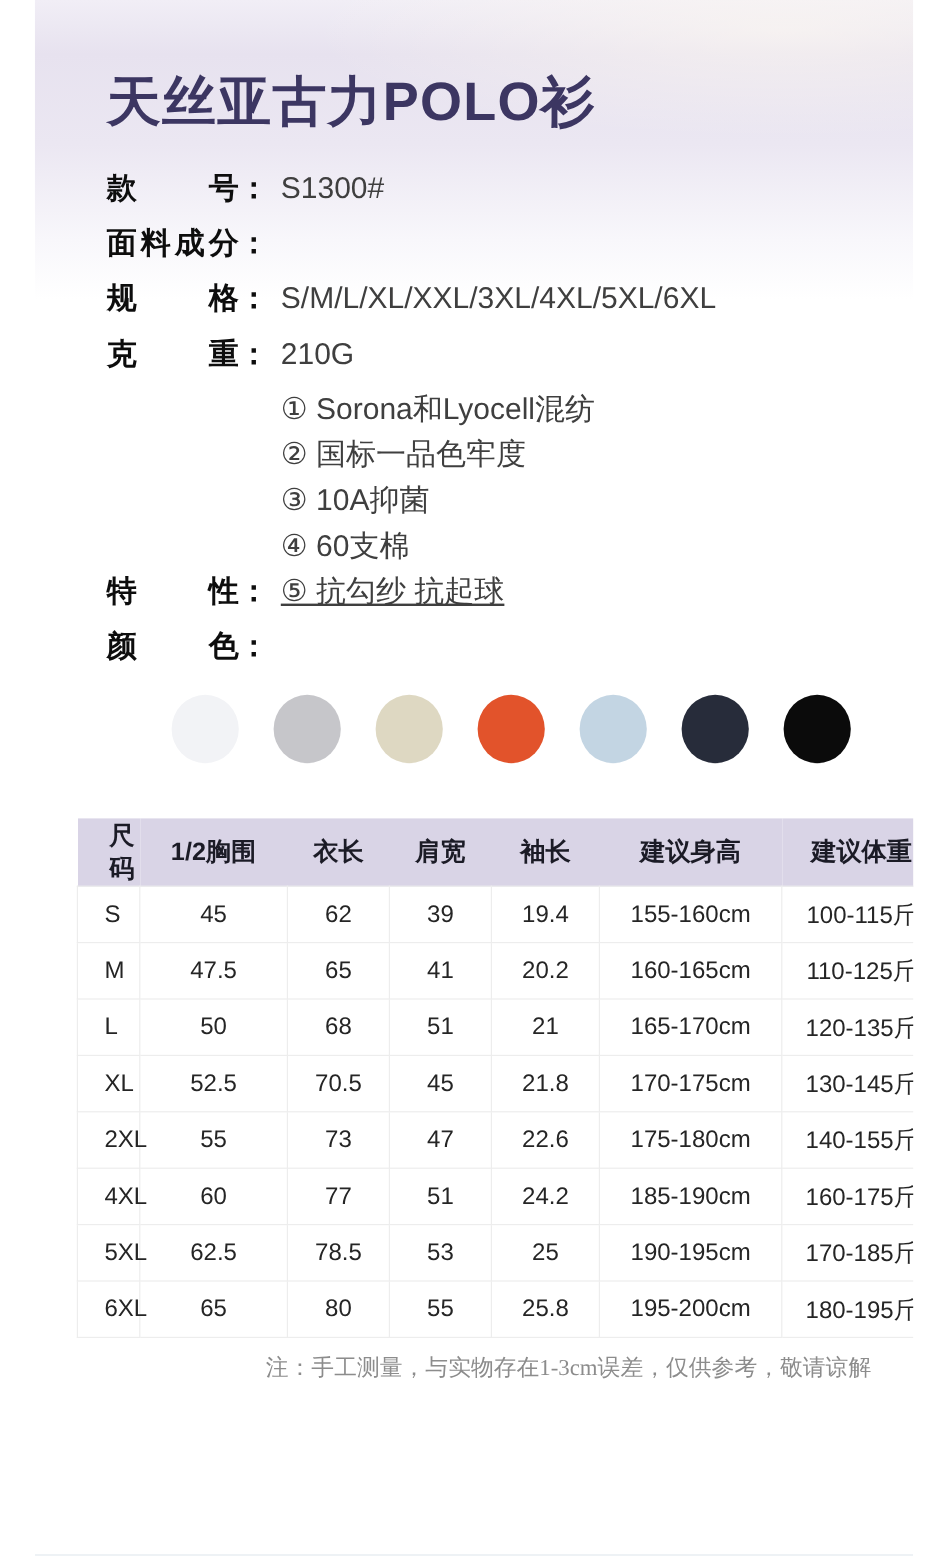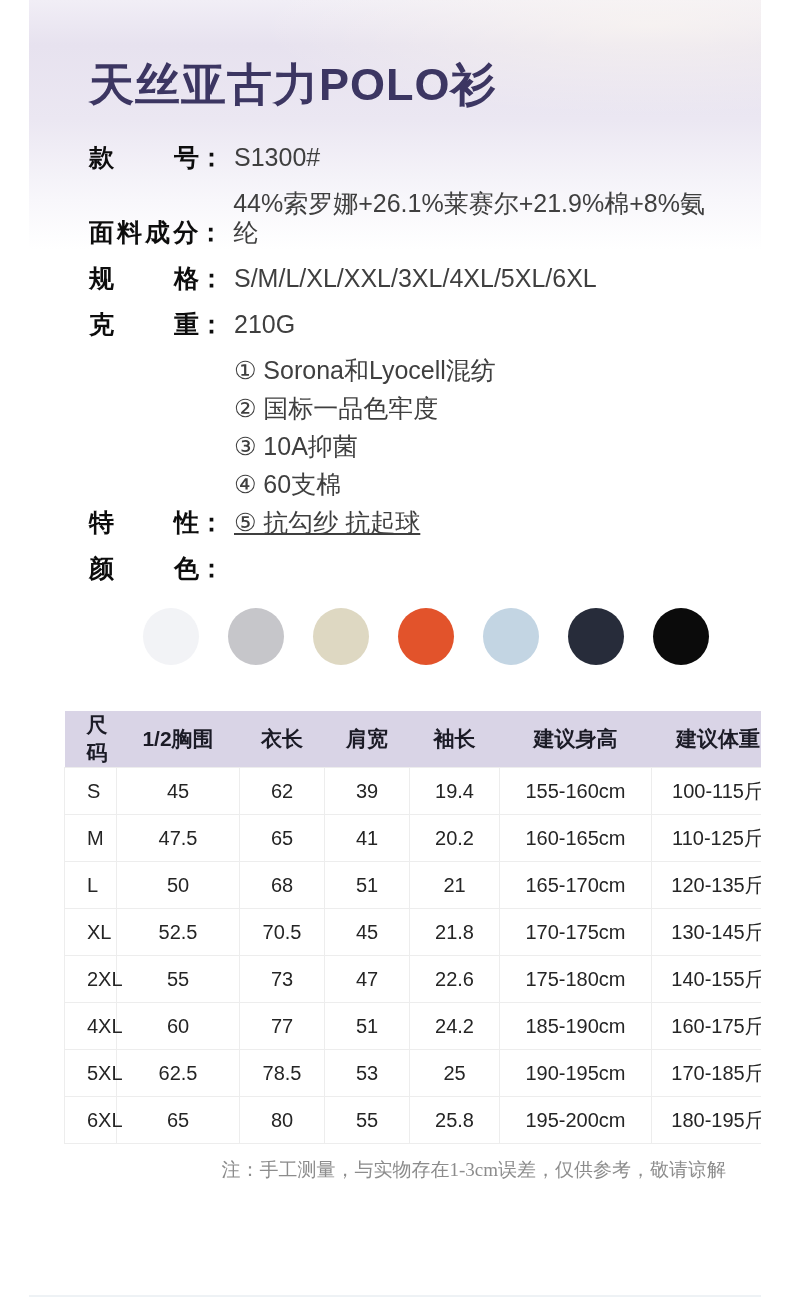--- a/index.html
+++ b/index.html
@@ -36,21 +36,21 @@
 
   .swatches { display:flex; gap:29px; margin:25px 0 0 54px; }
   .swatch { width:56px; height:57px; border-radius:50%; }
 
   .table-wrap { position:relative; margin:46px 35px 0 35px; }
   table.size-table { width:720px; border-collapse:collapse; table-layout:fixed; }
   table.size-table thead th {
     background:#d9d4e6; height:44px; font-size:21px; font-weight:bold;
     color:#1b1b26; text-align:center; border:none;
   }
-  table.size-table thead th.first { text-align:left; padding-left:22px; }
+  table.size-table thead th.first { text-align:center; padding-left:22px; }
   table.size-table tbody td {
     background:#ffffff; height:47px; font-size:20px; color:#252525;
     text-align:center; border:1px solid #ededed;
   }
   table.size-table tbody td.first { text-align:left; padding-left:22px; }
 
   .note {
     margin:15px 35px 0 0; text-align:right;
     font-size:19px; line-height:22px; color:#8c8c8c;font-family:Liberation Serif, serif;
   }
@@ -69,21 +69,20 @@
 
       <div class="spec-row">
         <span class="spec-label">款号</span>
           <span class="spec-colon">：</span>
         <span class="spec-value">S1300#</span>
       </div>
 
       <div class="spec-row">
         <span class="spec-label">面料成分</span>
           <span class="spec-colon">：</span>
-        <span class="spec-value">44%索罗娜+26.1%莱赛尔+21.9%棉+8%氨纶</span>
       </div>
 
       <div class="spec-row">
         <span class="spec-label">规格</span>
           <span class="spec-colon">：</span>
         <span class="spec-value">S/M/L/XL/XXL/3XL/4XL/5XL/6XL</span>
       </div>
 
       <div class="spec-row">
         <span class="spec-label">克重</span>

